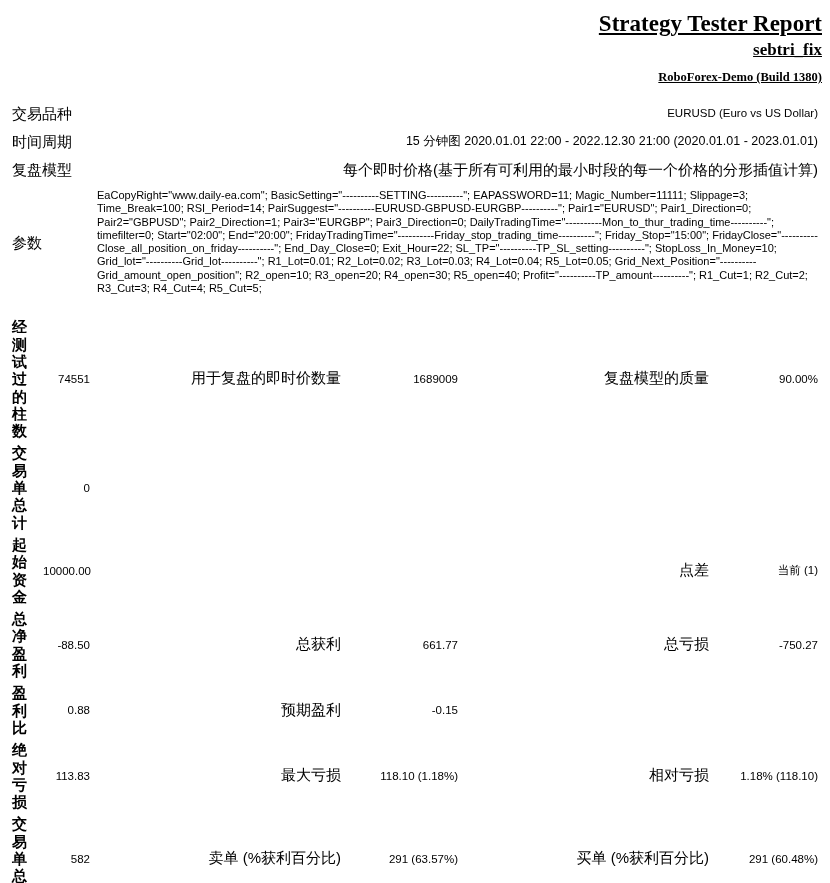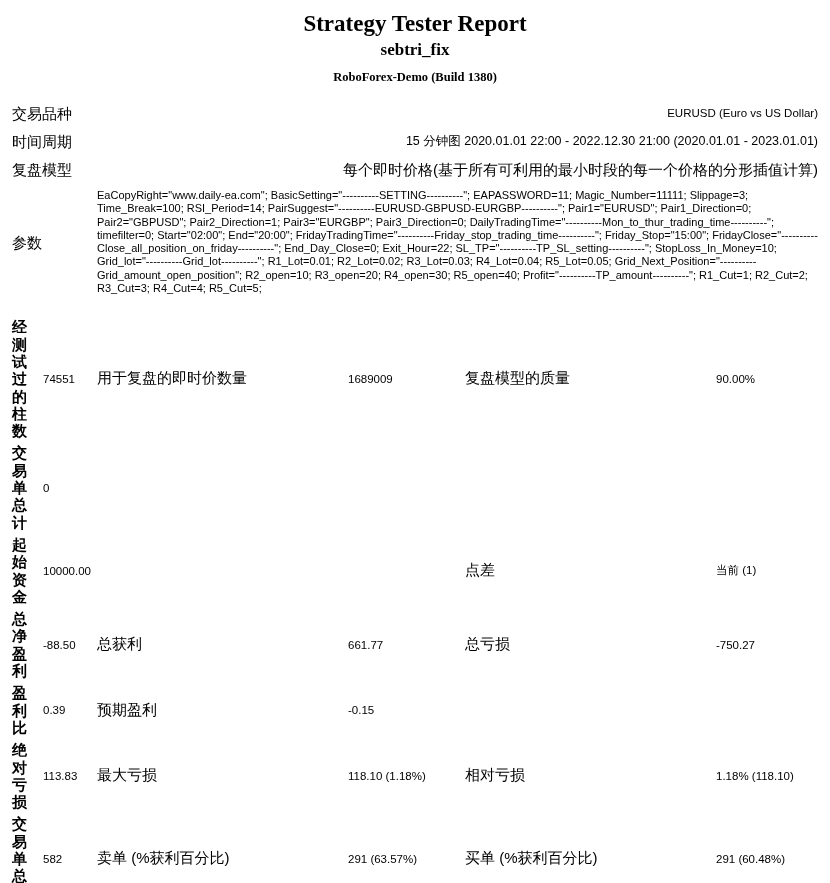--- a/index.html
+++ b/index.html
@@ -9,23 +9,24 @@
     padding: 0;
   }
   body {
     width: 830px;
     font-family: "Liberation Sans", "DejaVu Sans", sans-serif;
   }
   .page {
     padding: 8px;
   }
   .titles {
-    text-align: center;
+    text-align: right;
     font-family: "Liberation Serif", "DejaVu Serif", serif;
     font-weight: bold;
+    text-decoration: underline;
   }
   .title-main  { font-size: 23px; line-height: 27px; margin: 2px 0 3px 0; }
   .title-sub   { font-size: 17px; line-height: 20px; margin: 0 0 3px 0; }
   .title-build { font-size: 12.5px; line-height: 15px; margin: 10px 0 14px 0; }
 
   table.report {
     width: 814px;
     border-collapse: separate;
     border-spacing: 1px;
     table-layout: fixed;
@@ -63,26 +64,26 @@
   
   td.vlabel {
     font-size: 15px;
     line-height: 17.3px;
     word-break: break-all;
     vertical-align: middle;
     padding: 2px 3px;
     font-weight: bold;
   }
   td.num {
-    text-align: left;
+    text-align: right;
     font-size: 11.5px;
     white-space: nowrap;
   }
   td.slabel {
-    text-align: left;
+    text-align: right;
     font-size: 15px;
     white-space: nowrap;
   }
 </style>
 </head>
 <body>
 
 <div class="page">
 
   <div class="titles">
@@ -154,21 +155,21 @@
       <td class="vlabel">总净盈利</td>
       <td class="num">-88.50</td>
       <td class="slabel">总获利</td>
       <td class="num">661.77</td>
       <td class="slabel">总亏损</td>
       <td class="num">-750.27</td>
     </tr>
 
     <tr>
       <td class="vlabel">盈利比</td>
-      <td class="num">0.39</td>
+      <td class="num">0.88</td>
       <td class="slabel">预期盈利</td>
       <td class="num">-0.15</td>
       <td class="slabel"></td>
       <td class="num"></td>
     </tr>
 
     <tr>
       <td class="vlabel">绝对亏损</td>
       <td class="num">113.83</td>
       <td class="slabel">最大亏损</td>

